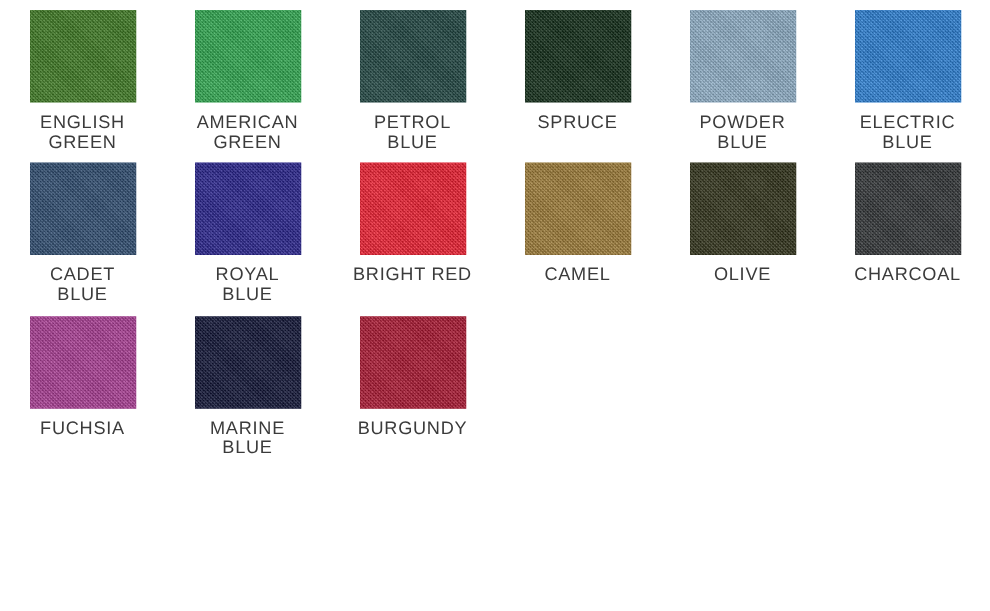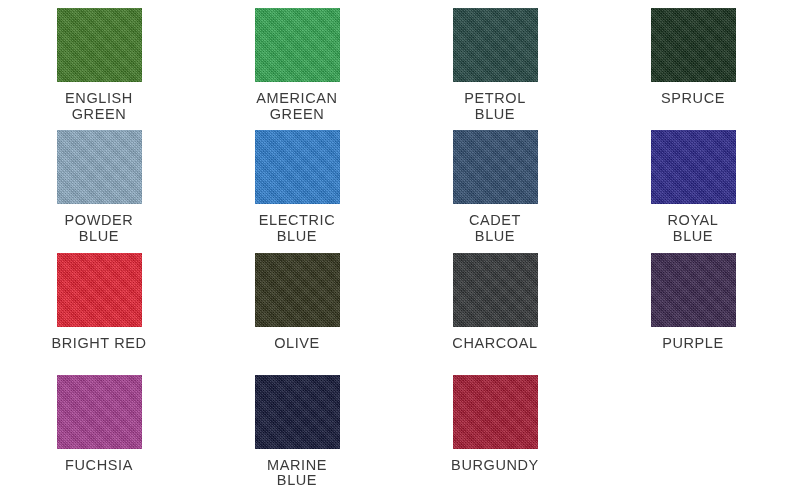--- a/index.html
+++ b/index.html
@@ -11,21 +11,21 @@
   body {
     width: 792px;
     height: 489px;
     overflow: hidden;
     font-family: "Liberation Sans", sans-serif;
     -webkit-font-smoothing: antialiased;
   }
 
   #swatch-grid {
     display: grid;
-    grid-template-columns: repeat(4, 1fr);
+    grid-template-columns: repeat(6, 1fr);
     grid-template-rows: repeat(4, 122.25px);
     width: 792px;
     height: 489px;
     box-sizing: border-box;
   }
 
   .swatch-cell {
     display: flex;
     flex-direction: column;
     align-items: center;
@@ -139,30 +139,30 @@
     <div class="swatch-cell">
       <div class="swatch-chip" style="background-color: rgb(38, 33, 140);"></div>
       <div class="swatch-label">ROYAL
 BLUE</div>
     </div>
     <div class="swatch-cell">
       <div class="swatch-chip" style="background-color: rgb(236, 27, 46);"></div>
       <div class="swatch-label">BRIGHT RED</div>
     </div>
     <div class="swatch-cell">
+      <div class="swatch-chip" style="background-color: rgb(156, 122, 53);"></div>
+      <div class="swatch-label">CAMEL</div>
+    </div>
+    <div class="swatch-cell">
       <div class="swatch-chip" style="background-color: rgb(44, 46, 21);"></div>
       <div class="swatch-label">OLIVE</div>
     </div>
     <div class="swatch-cell">
       <div class="swatch-chip" style="background-color: rgb(46, 49, 51);"></div>
       <div class="swatch-label">CHARCOAL</div>
-    </div>
-    <div class="swatch-cell">
-      <div class="swatch-chip" style="background-color: rgb(54, 33, 74);"></div>
-      <div class="swatch-label">PURPLE</div>
     </div>
     <div class="swatch-cell">
       <div class="swatch-chip" style="background-color: rgb(168, 58, 146);"></div>
       <div class="swatch-label">FUCHSIA</div>
     </div>
     <div class="swatch-cell">
       <div class="swatch-chip" style="background-color: rgb(13, 17, 51);"></div>
       <div class="swatch-label">MARINE
 BLUE</div>
     </div>

